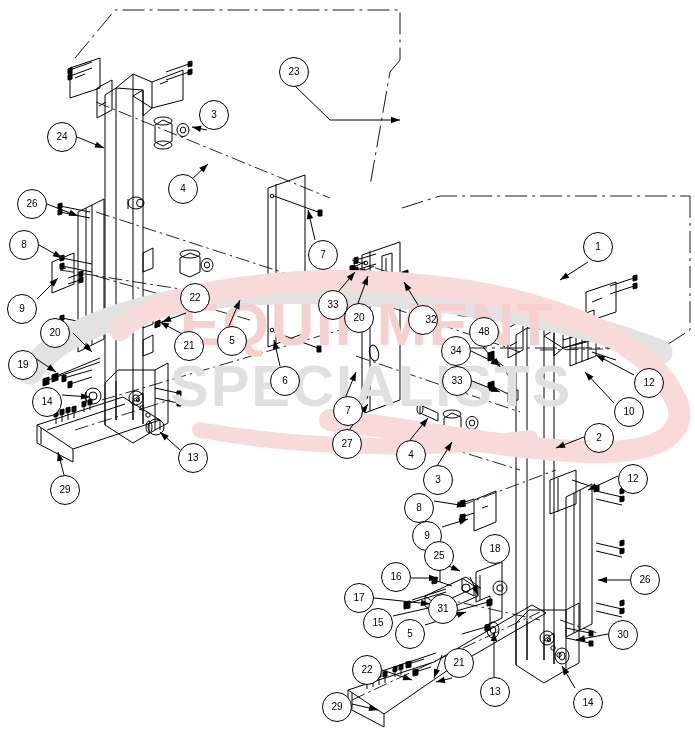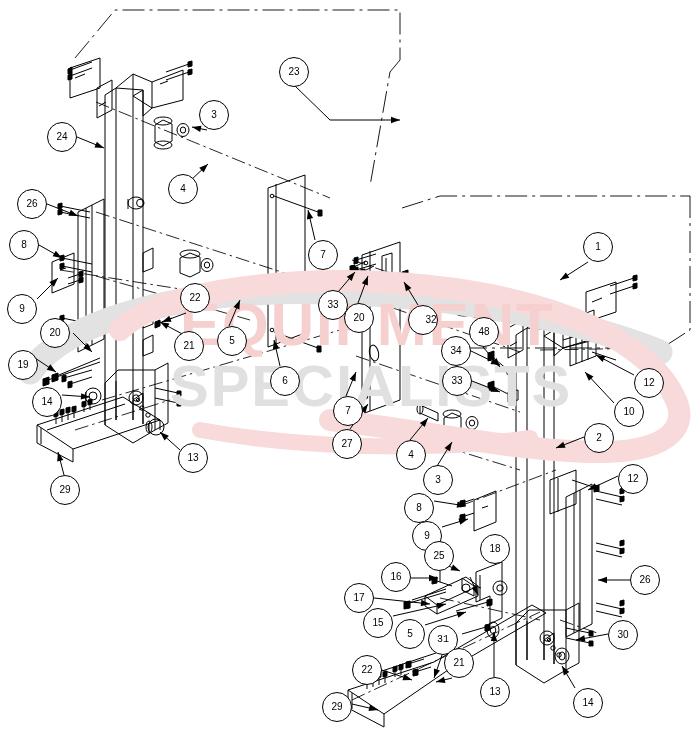--- a/index.html
+++ b/index.html
@@ -612,21 +612,21 @@
       <div class="callout" style="left: 50px; top: 475px;">29</div>
       <div class="callout" style="left: 404px; top: 493px;">8</div>
       <div class="callout" style="left: 412px; top: 521px;">9</div>
       <div class="callout" style="left: 456px; top: 534px; margin-left: 24px;">18</div>
       <div class="callout" style="left: 396px; top: 541px; margin-left: 28px;">25</div>
       <div class="callout" style="left: 381px; top: 562px;">16</div>
       <div class="callout" style="left: 630px; top: 565px;">26</div>
       <div class="callout" style="left: 344px; top: 583px;">17</div>
       <div class="callout" style="left: 363px; top: 608px;">15</div>
       <div class="callout" style="left: 395px; top: 619px;">5</div>
-      <div class="callout" style="left: 428px; top: 625px; font-family: Liberation Mono, monospace;">31</div>
+      <div class="callout" style="left: 428px; top: 594px;">31</div>
       <div class="callout" style="left: 608px; top: 620px;">30</div>
       <div class="callout" style="left: 444px; top: 648px;">21</div>
       <div class="callout" style="left: 352px; top: 655px;">22</div>
       <div class="callout" style="left: 480px; top: 677px;">13</div>
       <div class="callout" style="left: 573px; top: 688px;">14</div>
       <div class="callout" style="left: 322px; top: 692px;">29</div>
     </div>
 
 </div>
 

